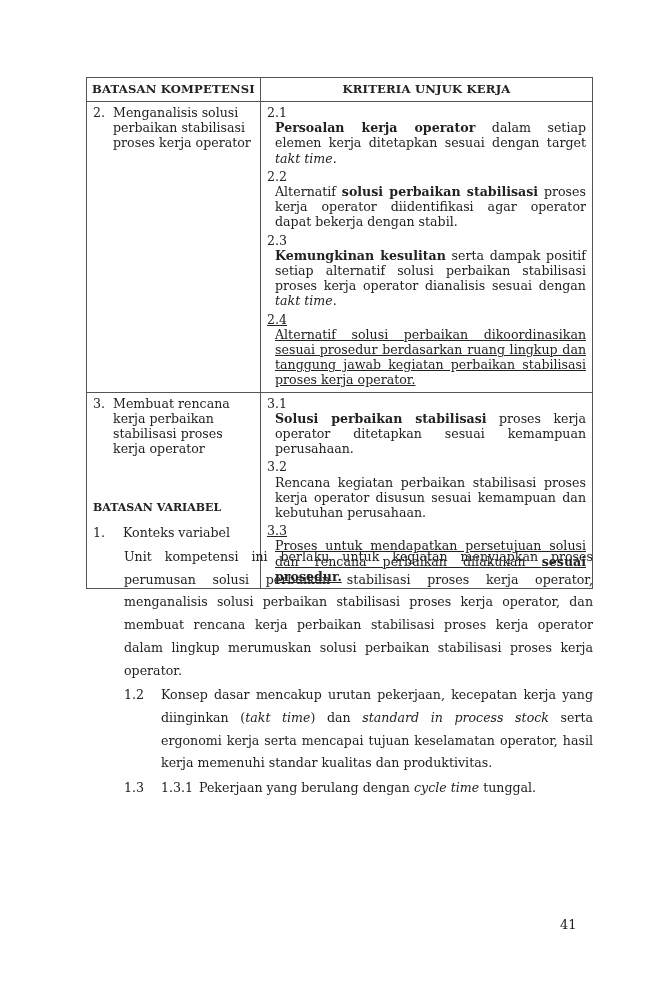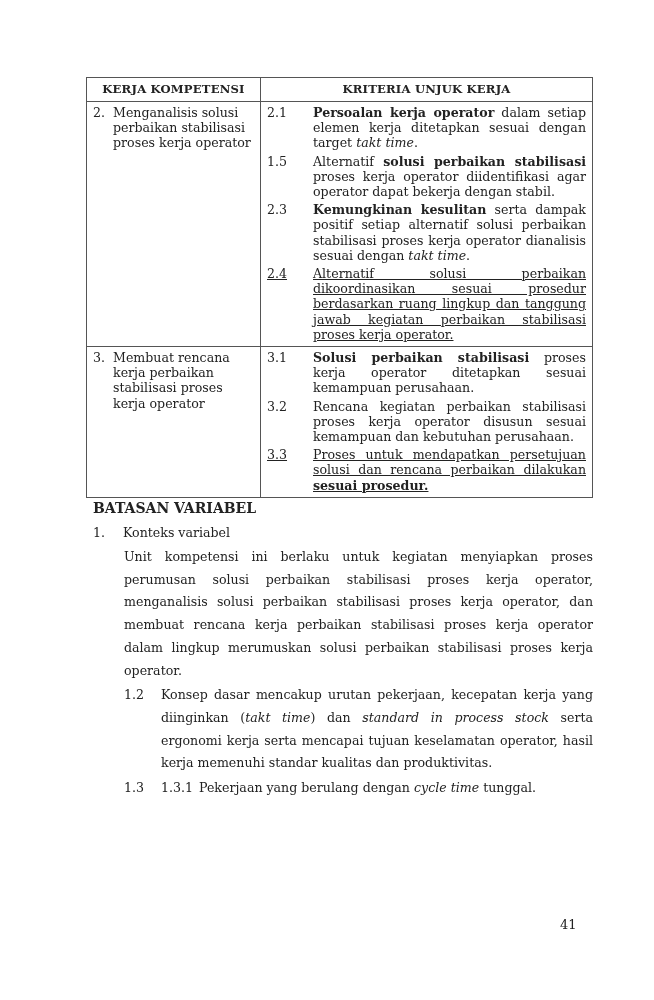--- a/index.html
+++ b/index.html
@@ -11,67 +11,67 @@
               border-collapse: collapse; font-size: 12.6px; line-height: 15.2px; }
   table.kuk th, table.kuk td { border: 1.3px solid #555; vertical-align: top; }
   table.kuk th { font-weight: bold; font-size: 11.6px; letter-spacing: 0.2px;
                  text-align: center; padding: 4px 4px 3px 4px; height: 16px; }
   th.c1 { width: 165px; }
   td.elem { padding: 3px 6px 4px 6px; }
   .elem-item { display: flex; }
   .elem-num { width: 20px; flex: none; }
   .elem-text { flex: 1; }
   td.crit { padding: 3px 6px 4px 6px; }
-  .crit-item { display: flex; margin-bottom: 3px; }
+  .crit-item { display: flex; margin-bottom: 3px; flex-direction: column; }
   .crit-item:last-child { margin-bottom: 0; text-decoration: underline; }
   .crit-num { width: 38px; flex: none; }
   .crit-text { flex: 1; text-align: justify; margin-left: 8px; }
   b { font-weight: bold; }
   i { font-style: italic; }
 
   .batasan { position: absolute; left: 93px; top: 500px; width: 500px;
              font-size: 12.6px; }
-  .batasan-title { font-weight: bold; font-size: 14px; margin: 0; height: 22px; line-height: 16px; }
+  .batasan-title { font-weight: bold; font-size: 11px; margin: 0; height: 22px; line-height: 16px; }
   .lvl1 { display: flex; line-height: 22px; margin-top: 0; }
   .lvl1 .n { width: 30px; flex: none; }
   .sub { display: flex; margin-left: 31px; line-height: 22.7px; margin-top: 2px; }
   .sub .n { width: 37px; flex: none; }
   .sub .t { flex: 1; text-align: justify; }
   .subsub { display: flex; }
   .subsub .n { width: 38px; flex: none; }
 
   .page-number { position: absolute; left: 560px; top: 917px; font-size: 13px; }
 </style>
 </head>
 <body>
 
 <div class="page">
 
   <table class="kuk">
     <thead>
       <tr>
-        <th class="c1">KERJA KOMPETENSI</th>
+        <th class="c1">BATASAN KOMPETENSI</th>
         <th>KRITERIA UNJUK KERJA</th>
       </tr>
     </thead>
     <tbody>
       <tr>
         <td class="elem">
           <div class="elem-item">
             <span class="elem-num">2.</span>
             <span class="elem-text">Menganalisis solusi perbaikan stabilisasi proses kerja operator</span>
           </div>
         </td>
         <td class="crit">
             <div class="crit-item">
               <span class="crit-num">2.1</span>
               <span class="crit-text"><b>Persoalan kerja operator</b><span> dalam setiap elemen kerja ditetapkan sesuai dengan target </span><i>takt time</i><span>.</span></span>
             </div>
             <div class="crit-item">
-              <span class="crit-num">1.5</span>
+              <span class="crit-num">2.2</span>
               <span class="crit-text"><span>Alternatif </span><b>solusi perbaikan stabilisasi</b><span> proses kerja operator diidentifikasi agar operator dapat bekerja dengan stabil.</span></span>
             </div>
             <div class="crit-item">
               <span class="crit-num">2.3</span>
               <span class="crit-text"><b>Kemungkinan kesulitan</b><span> serta dampak positif setiap alternatif solusi perbaikan stabilisasi proses kerja operator dianalisis sesuai dengan </span><i>takt time</i><span>.</span></span>
             </div>
             <div class="crit-item">
               <span class="crit-num">2.4</span>
               <span class="crit-text"><span>Alternatif solusi perbaikan dikoordinasikan sesuai prosedur berdasarkan ruang lingkup dan tanggung jawab kegiatan perbaikan stabilisasi proses kerja operator.</span></span>
             </div>

